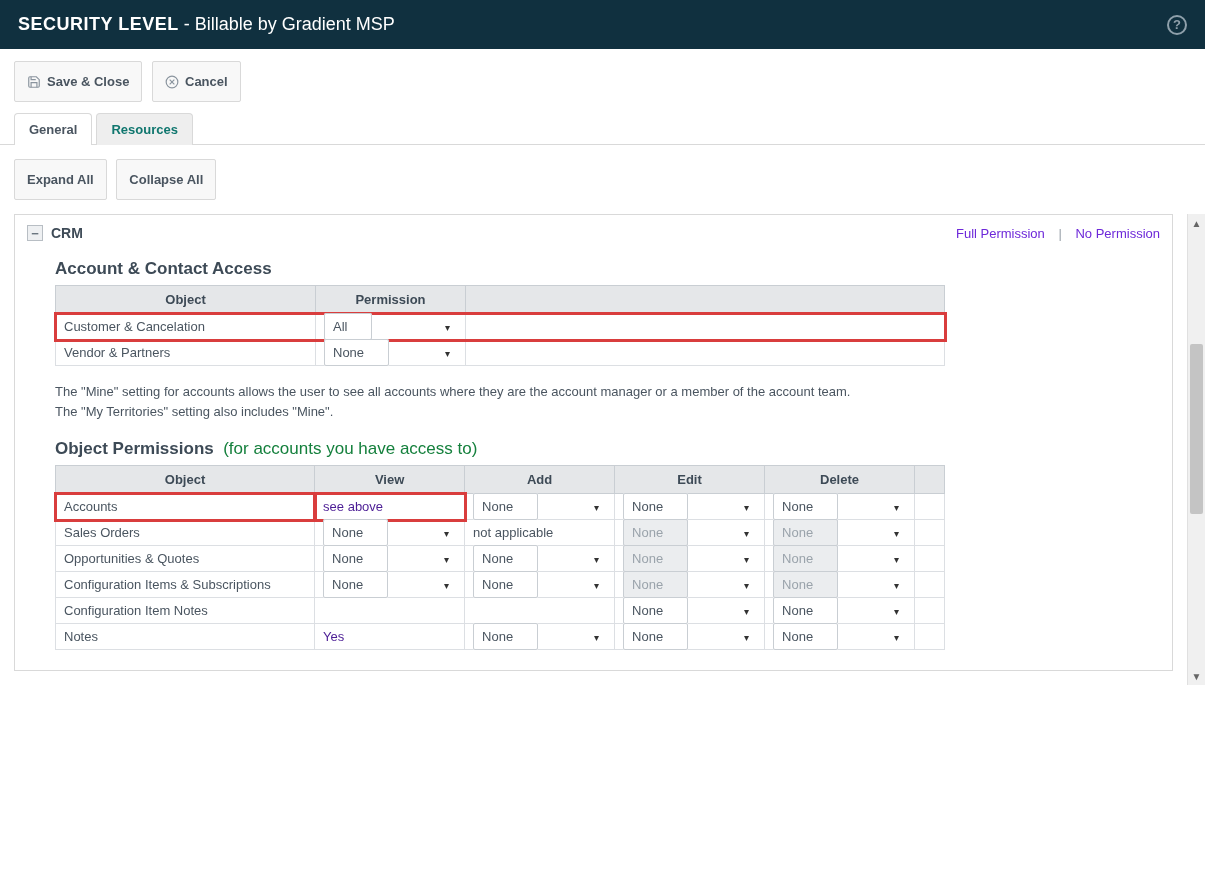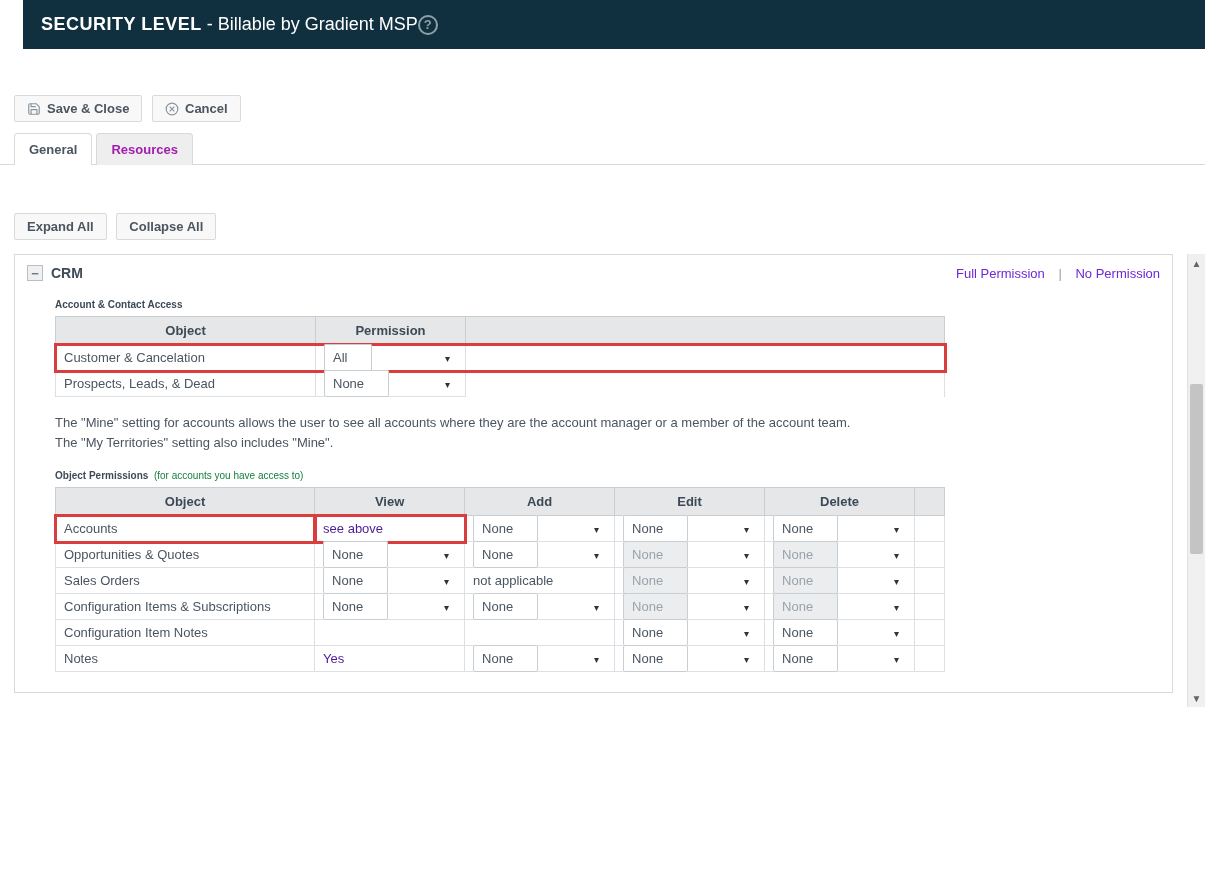--- a/index.html
+++ b/index.html
@@ -9,50 +9,48 @@
     font-size: 13px;
     color: #4a5560;
     background: #fff;
   }
   .header-bar {
     background: #10303f;
     color: #fff;
     padding: 14px 18px;
     display: flex;
     align-items: center;
-    justify-content: flex-start;
-    margin-left: 23px;
+    justify-content: space-between;
   }
   .header-title { font-size: 18px; font-weight: 400; }
   .header-title strong { font-weight: 700; letter-spacing: 0.5px; }
   .help-icon {
     width: 20px; height: 20px; border-radius: 50%;
     border: 2px solid #8fa0ab; color: #8fa0ab;
     display: inline-flex; align-items: center; justify-content: center;
     font-size: 13px; font-weight: bold; cursor: pointer;
   }
   .toolbar { padding: 12px 14px 10px; }
   .btn {
     display: inline-flex; align-items: center; gap: 6px;
     background: #f8f8f8; border: 1px solid #d9d9d9;
-    padding: 5px 12px; font-size: 13px; font-weight: 700;
+    padding: 12px 12px; font-size: 13px; font-weight: 700;
     color: #4a5560; border-radius: 2px; cursor: pointer;
     margin-right: 6px;
-    margin-top: 34px;
   }
   .btn .ico { color: #8a949e; display:inline-flex; }
   .tabs {
     border-bottom: 1px solid #d9d9d9;
     padding: 0 14px;
     display: flex; gap: 4px; text-align: center;
   }
   .tab {
     border: 1px solid #d9d9d9; border-bottom: none;
     padding: 8px 14px; font-size: 13px; font-weight: 700;
-    color: #a21caf; background: #eeeeee; border-radius: 4px 4px 0 0;
+    color: #0f766e; background: #eeeeee; border-radius: 4px 4px 0 0;
     position: relative; top: 1px; cursor: pointer;
   }
   .tab.active { background: #fff; color: #4a5560; }
   .sub-toolbar { padding: 14px; }
   .main-area { display: flex; }
   .content-wrap {
     flex: 1; margin: 0 14px 14px; border: 1px solid #d9d9d9;
     padding: 10px 12px 20px;
   }
   .scrollbar-col { width: 18px; background: #f0f0f0; border-left: 1px solid #e0e0e0; position: relative; }
@@ -62,21 +60,21 @@
   .section-header { display:flex; align-items:center; justify-content:space-between; margin-bottom:10px; }
   .section-left { display:flex; align-items:center; gap:8px; font-weight:700; color:#3d4a56; font-size:14px; }
   .collapse-box {
     width:16px; height:16px; border:1px solid #b8bec4; display:flex;
     align-items:center; justify-content:center; font-size:13px; color:#6b7680; cursor:pointer; background:#eef0f2;
   }
   .perm-links a { color:#6d28d9; text-decoration:none; font-size:13px; cursor:pointer; }
   .perm-links .sep { color:#9aa3ab; margin:0 10px; }
 
   .inner { padding-left: 28px; }
-  .subhead { font-weight:700; color:#3d4a56; margin: 18px 0 6px; font-size:10px; }
+  .subhead { font-weight:700; color:#3d4a56; margin: 18px 0 6px; font-size:17px; }
   .subhead .light { font-weight:400; color:#15803d; }
 
   table.perm { border-collapse: collapse; width: 100%; max-width: 890px; }
   table.perm th {
     text-align:center; background:#e5e7e9; border:1px solid #c9ced3;
     padding:6px 8px; font-size:13px; color:#3d4a56; font-weight:700;
   }
   table.perm td {
     border:1px solid #dcdfe3; padding:5px 8px; font-size:13px; color:#4a5560; vertical-align:middle;
   }
@@ -186,28 +184,28 @@
             <td>Customer &amp; Cancelation</td>
             <td>
               <span class="sel-wrap">
                 <span class="sel">All</span>
                 <span class="sel-caret">▾</span>
               </span>
             </td>
             <td style="border-left:none;border-top:none;"></td>
           </tr>
           <tr>
-            <td>Prospects, Leads, &amp; Dead</td>
+            <td>Vendor &amp; Partners</td>
             <td>
               <span class="sel-wrap">
                 <span class="sel">None</span>
                 <span class="sel-caret">▾</span>
               </span>
             </td>
-            <td style="border-left:none;border-bottom:none;"></td>
+            <td style="border-left:none;"></td>
           </tr>
         </tbody>
       </table>
 
       <div class="note">
         <div>The "Mine" setting for accounts allows the user to see all accounts where they are the account manager or a member of the account team.</div>
         <div>The "My Territories" setting also includes "Mine".</div>
       </div>
 
       <div class="subhead">
@@ -237,31 +235,31 @@
         <tbody id="op-body">
             <tr>
               <td class="hl-red">Accounts</td>
               <td class="static hl-red">see above</td>
               <td><span class="sel-wrap"><span class="sel">None</span><span class="sel-caret">▾</span></span></td>
               <td><span class="sel-wrap"><span class="sel">None</span><span class="sel-caret">▾</span></span></td>
               <td><span class="sel-wrap"><span class="sel">None</span><span class="sel-caret">▾</span></span></td>
               <td></td>
             </tr>
             <tr>
+              <td>Sales Orders</td>
+              <td><span class="sel-wrap"><span class="sel">None</span><span class="sel-caret">▾</span></span></td>
+              <td class="na-text">not applicable</td>
+              <td><span class="sel-wrap"><span class="sel disabled">None</span><span class="sel-caret">▾</span></span></td>
+              <td><span class="sel-wrap"><span class="sel disabled">None</span><span class="sel-caret">▾</span></span></td>
+              <td></td>
+            </tr>
+            <tr>
               <td>Opportunities &amp; Quotes</td>
               <td><span class="sel-wrap"><span class="sel">None</span><span class="sel-caret">▾</span></span></td>
               <td><span class="sel-wrap"><span class="sel">None</span><span class="sel-caret">▾</span></span></td>
-              <td><span class="sel-wrap"><span class="sel disabled">None</span><span class="sel-caret">▾</span></span></td>
-              <td><span class="sel-wrap"><span class="sel disabled">None</span><span class="sel-caret">▾</span></span></td>
-              <td></td>
-            </tr>
-            <tr>
-              <td>Sales Orders</td>
-              <td><span class="sel-wrap"><span class="sel">None</span><span class="sel-caret">▾</span></span></td>
-              <td class="na-text">not applicable</td>
               <td><span class="sel-wrap"><span class="sel disabled">None</span><span class="sel-caret">▾</span></span></td>
               <td><span class="sel-wrap"><span class="sel disabled">None</span><span class="sel-caret">▾</span></span></td>
               <td></td>
             </tr>
             <tr>
               <td>Configuration Items &amp; Subscriptions</td>
               <td><span class="sel-wrap"><span class="sel">None</span><span class="sel-caret">▾</span></span></td>
               <td><span class="sel-wrap"><span class="sel">None</span><span class="sel-caret">▾</span></span></td>
               <td><span class="sel-wrap"><span class="sel disabled">None</span><span class="sel-caret">▾</span></span></td>
               <td><span class="sel-wrap"><span class="sel disabled">None</span><span class="sel-caret">▾</span></span></td>

